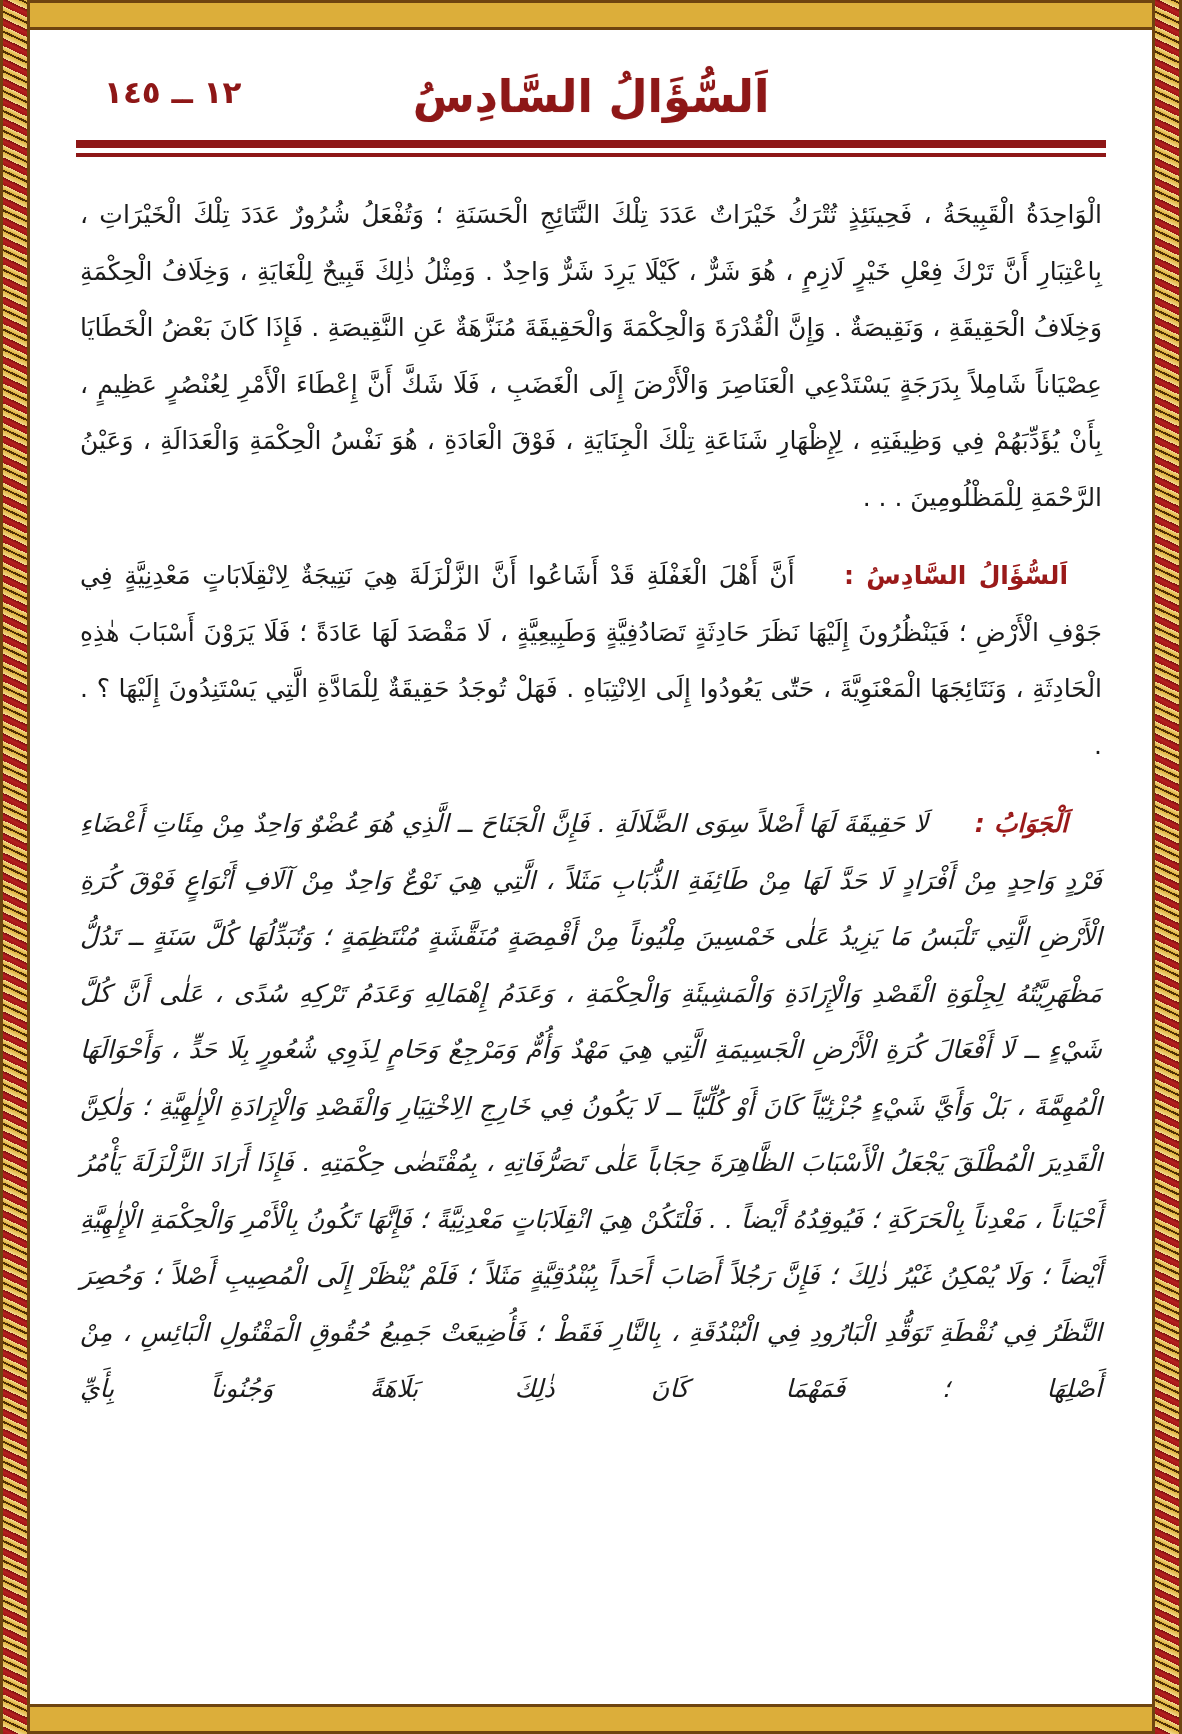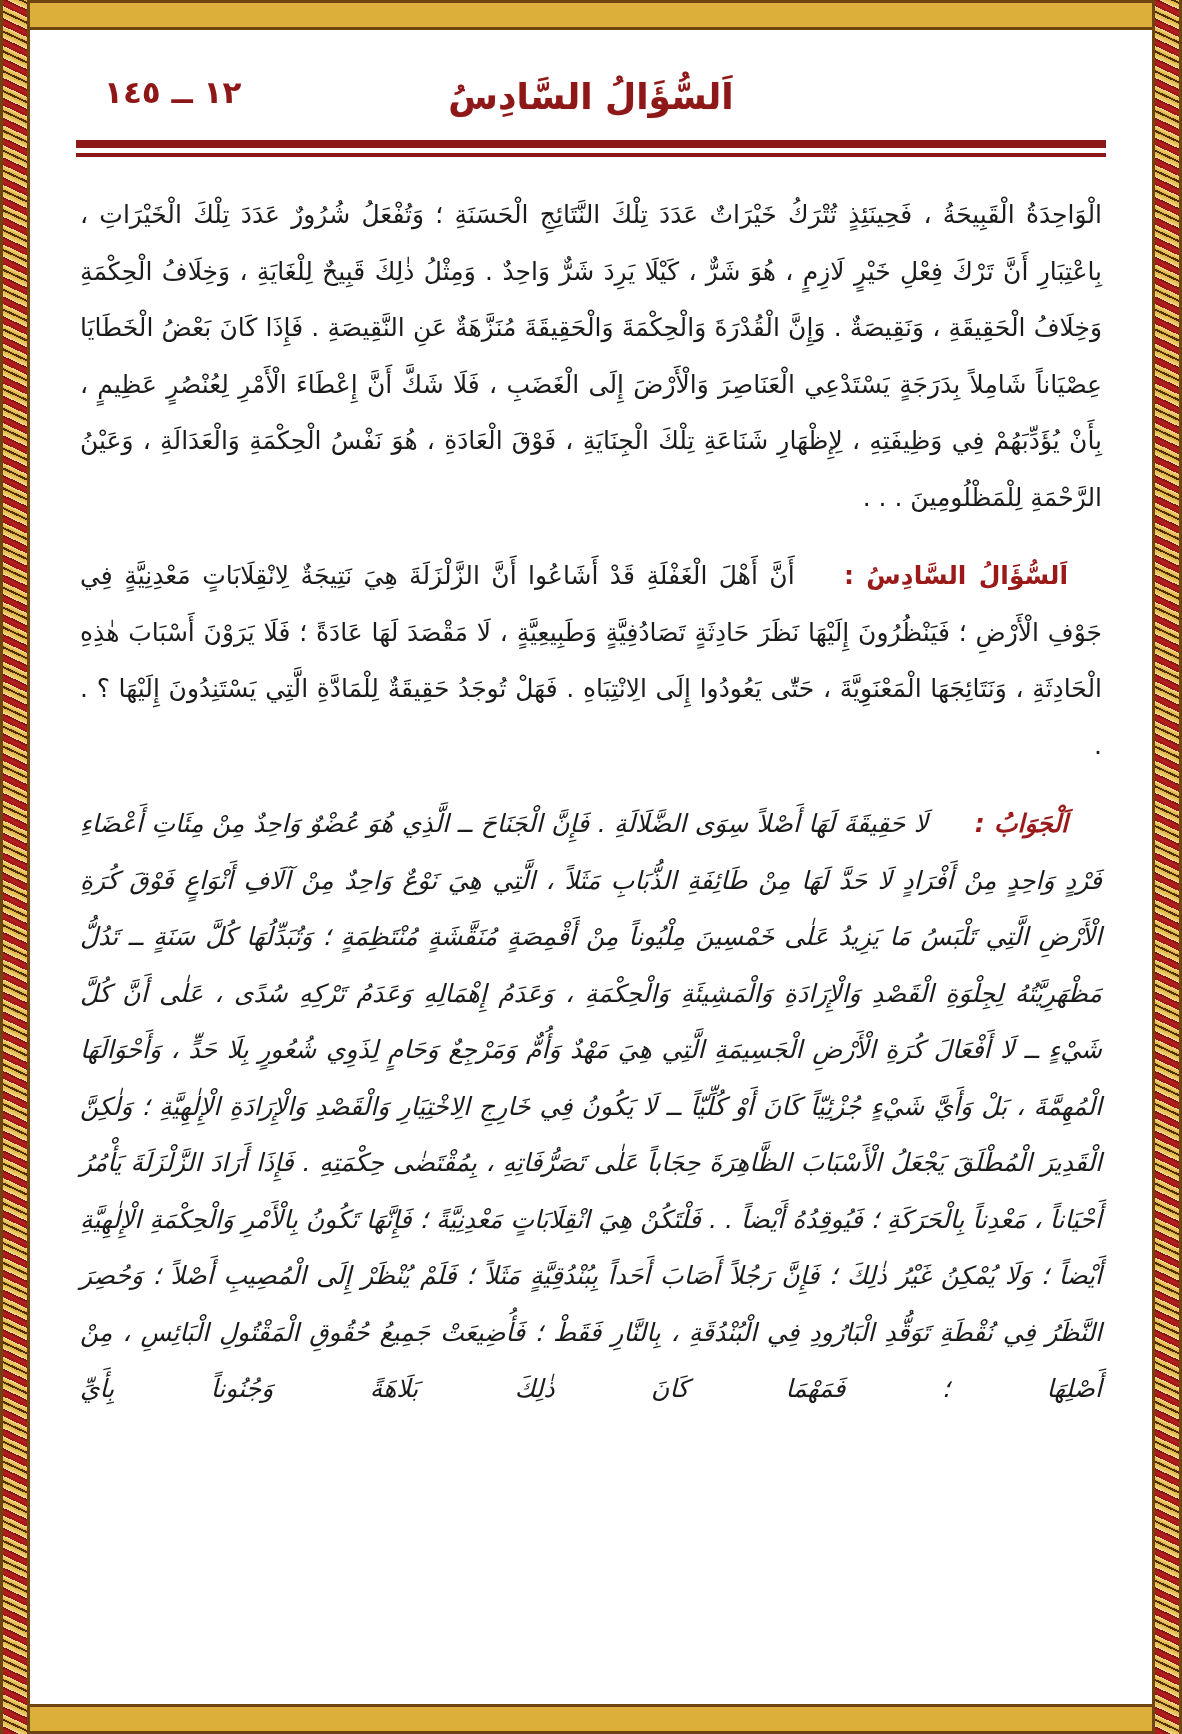--- a/index.html
+++ b/index.html
@@ -63,21 +63,21 @@
     color: #8e1717;
     font-weight: bold;
     font-size: 31px;
     letter-spacing: 1px;
     white-space: nowrap;
   }
   .doc-title {
     text-align: center;
     color: #8e1717;
     font-weight: bold;
-    font-size: 36px;
+    font-size: 45px;
     line-height: 58px;
     text-shadow: 0 0 1px rgba(142,23,23,.4);
   }
 
   .divider {
     margin-top: 14px;
     height: 5px;
     border-top: 8px solid #8e1717;
     border-bottom: 4px solid #8e1717;
   }

